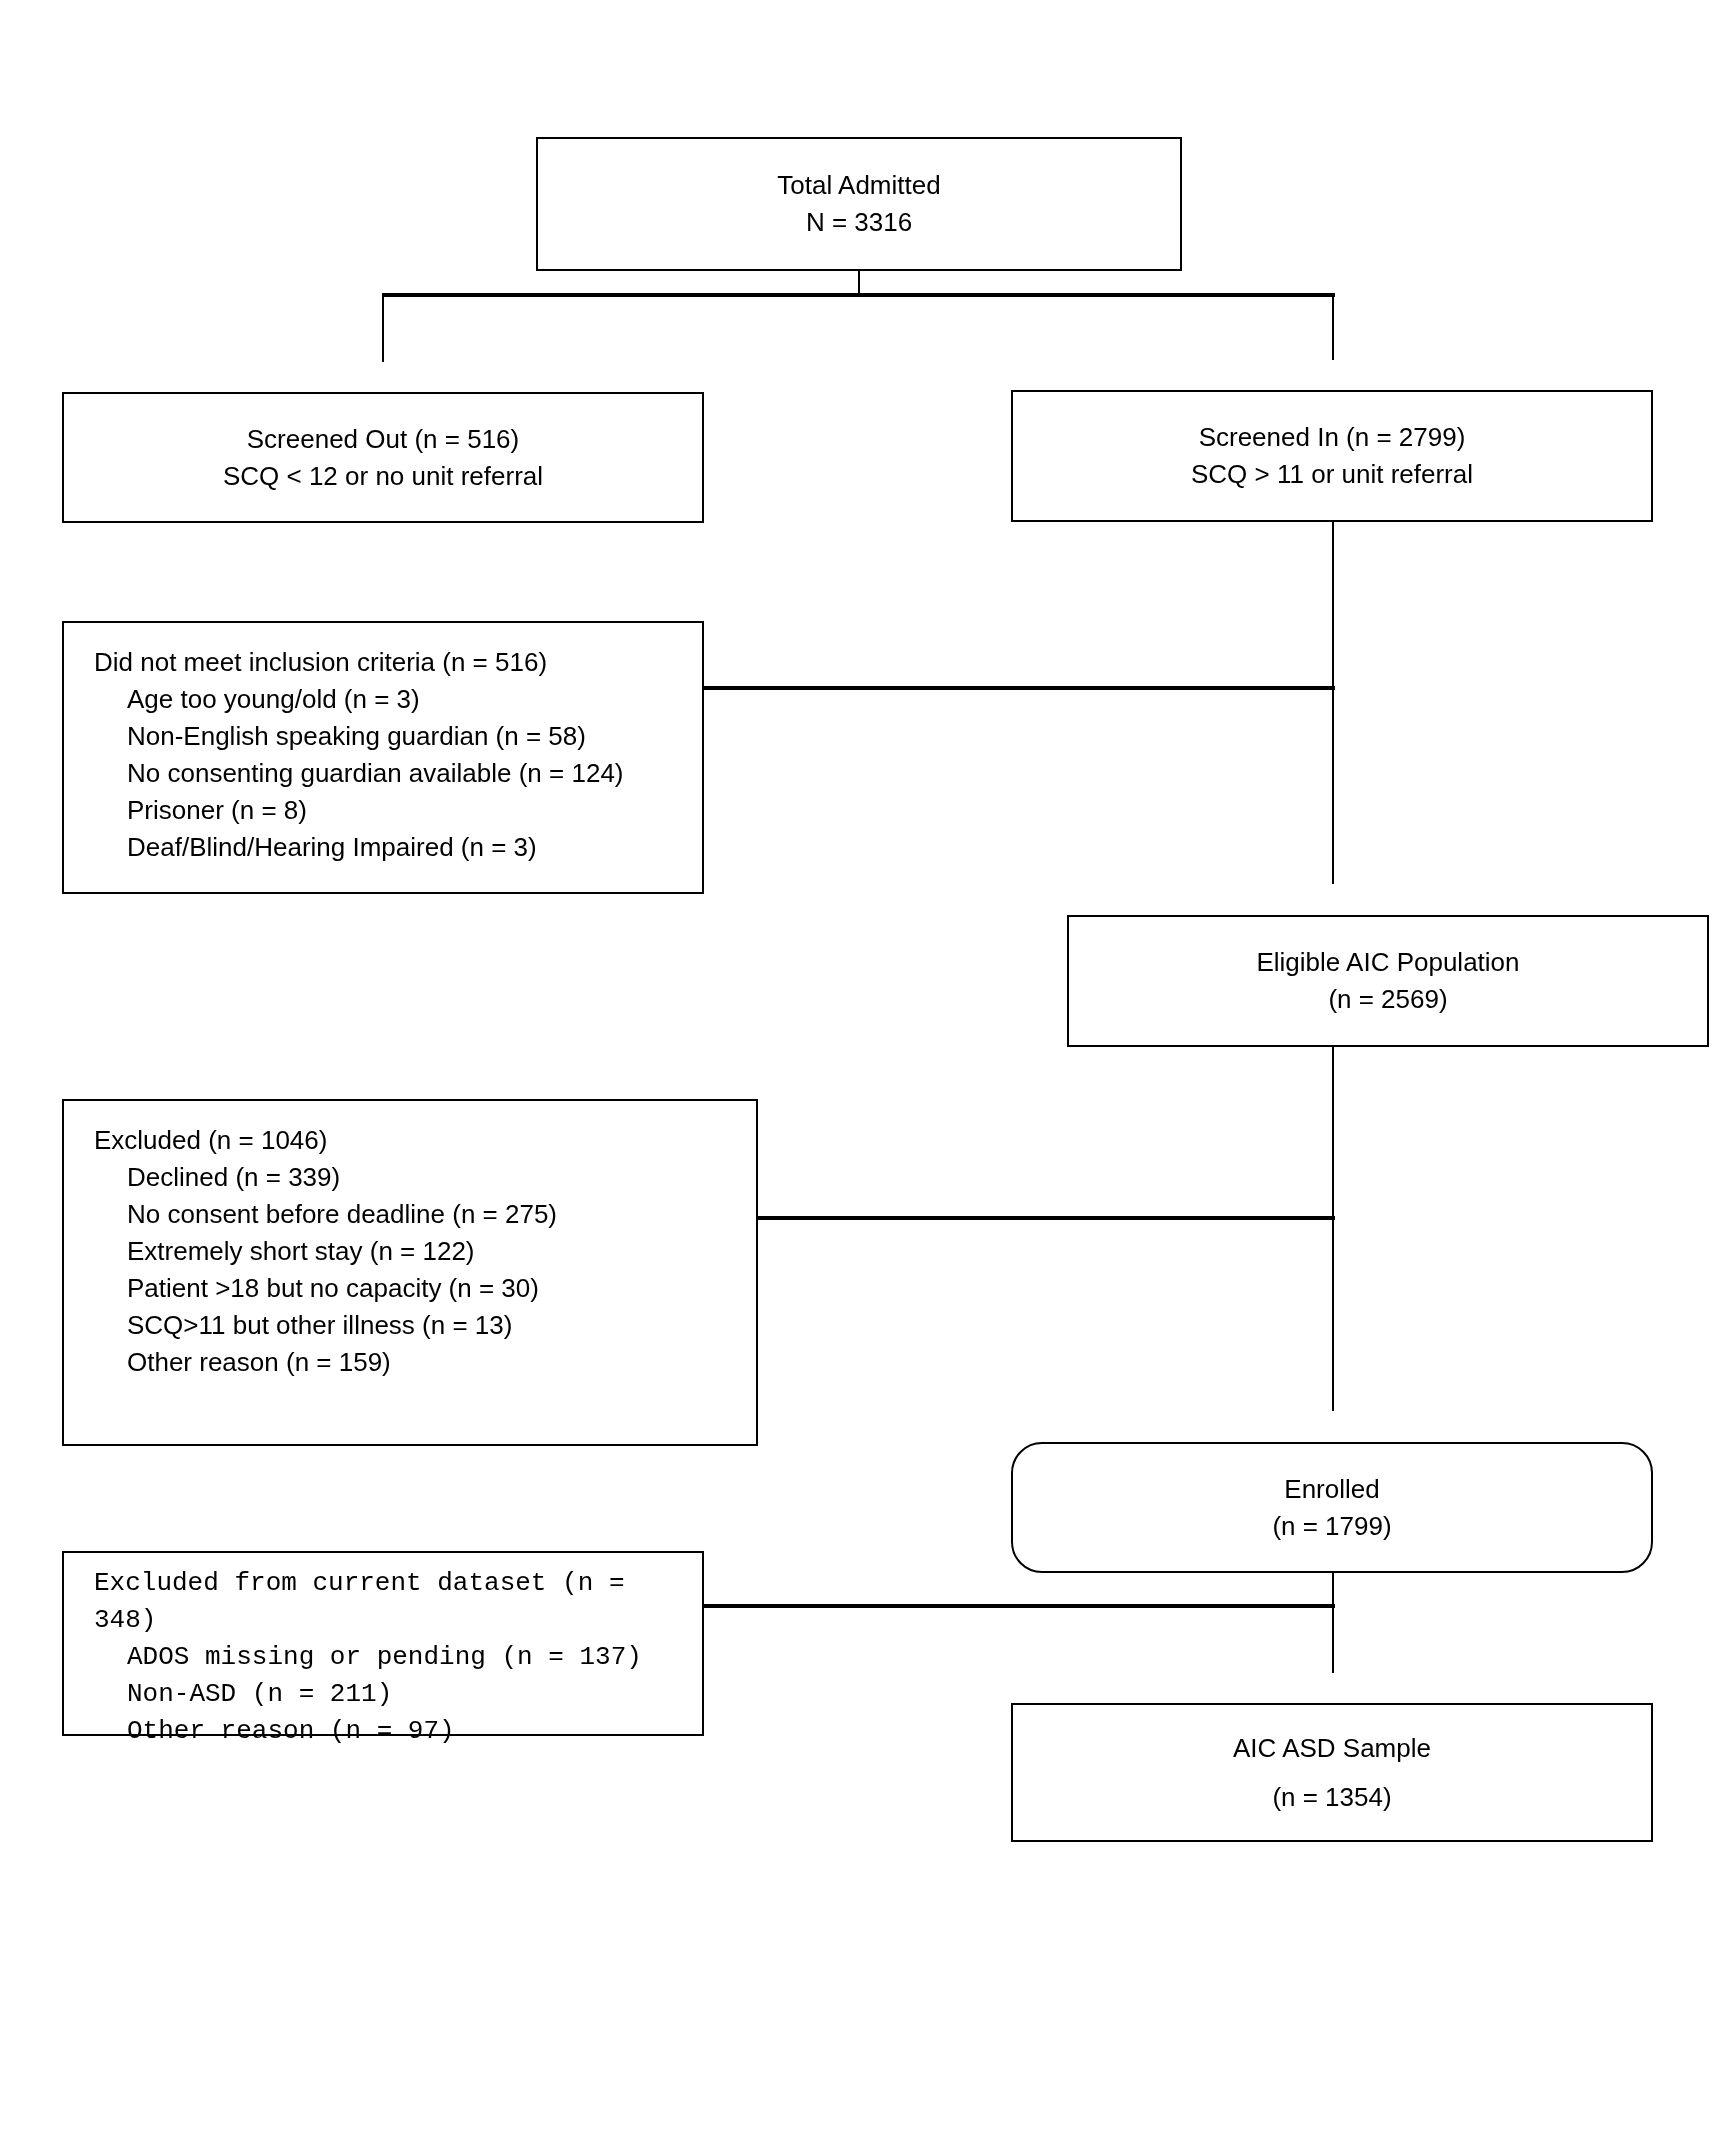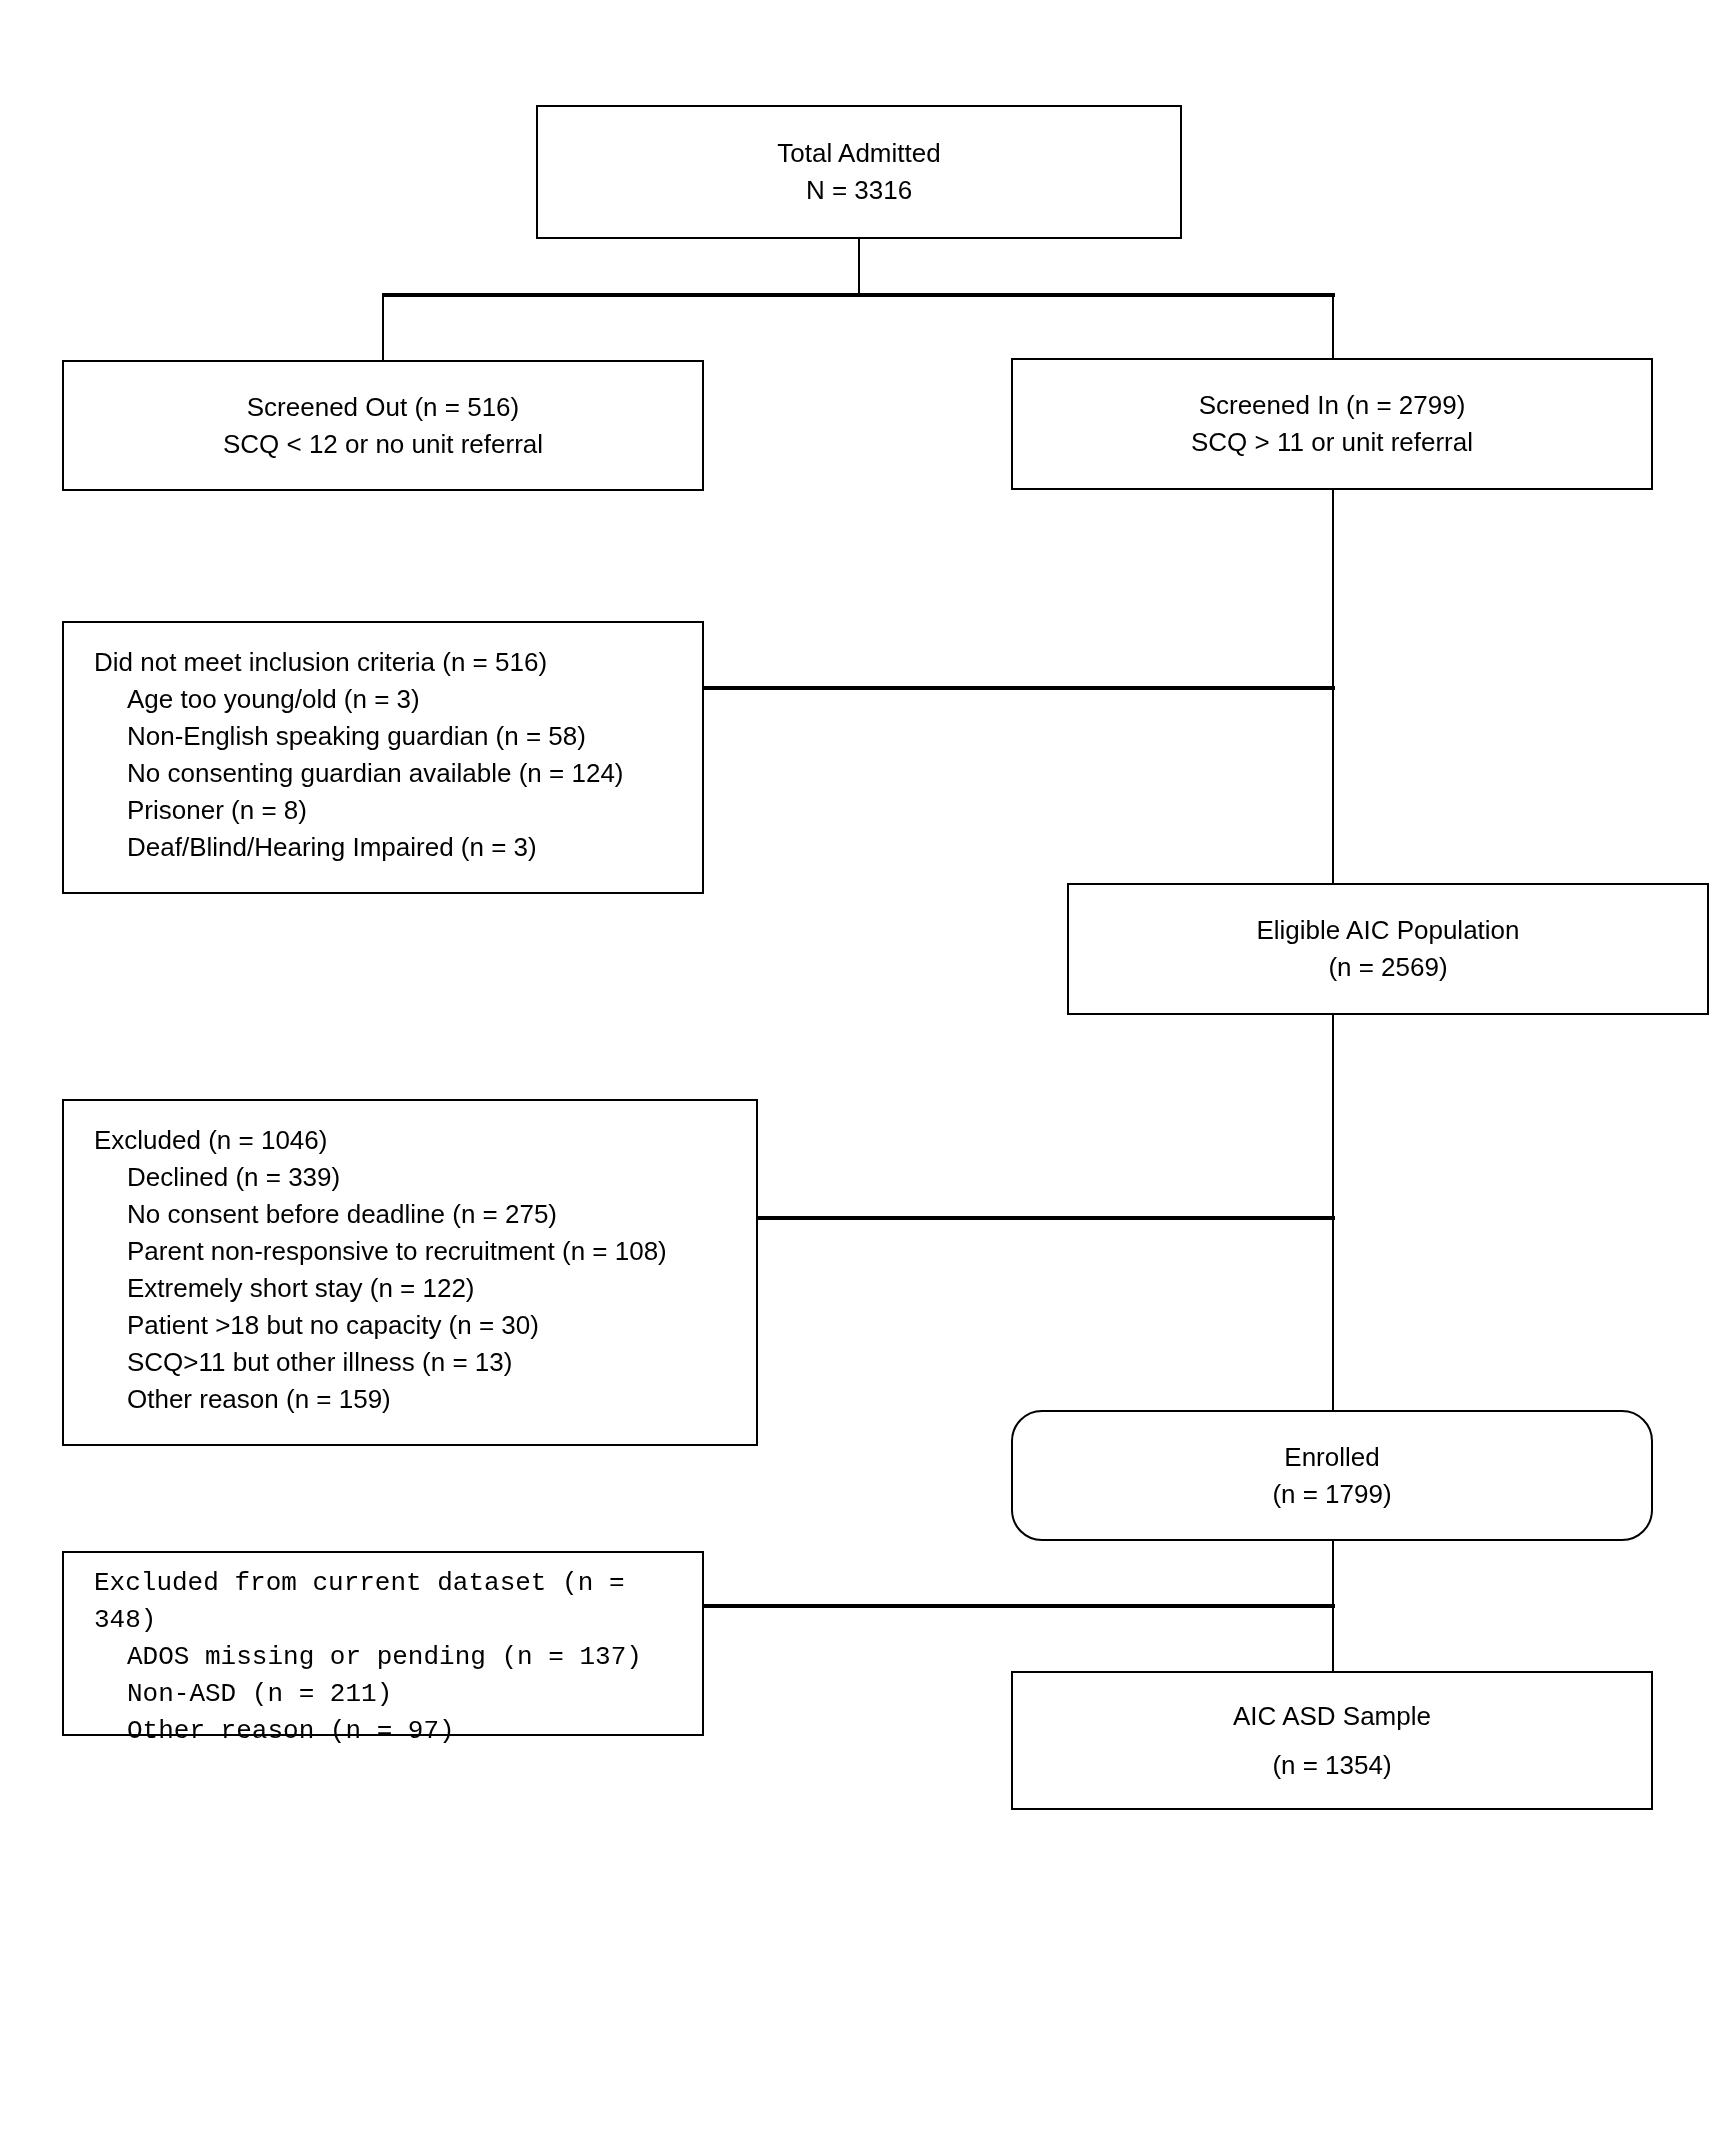--- a/index.html
+++ b/index.html
@@ -22,20 +22,21 @@
     box-sizing: border-box;
     border: 2.2px solid #000000;
     background: #ffffff;
   }
   .box.centered {
     display: flex;
     flex-direction: column;
     align-items: center;
     justify-content: center;
     text-align: center;
+    margin-top: 32px;
   }
   .box.listbox {
     padding: 21px 13.4px 0 30px;
     margin-top: 37px;
   }
   .listbox .item {
     margin-left: 33px;
   }
   .vline, .hline {
     position: absolute;
@@ -107,21 +108,20 @@
 
   <div class="box centered" id="box-eligible">
     <div>Eligible AIC Population</div>
     <div>(n = 2569)</div>
   </div>
 
   <div class="box listbox" id="box-excluded">
     <div class="title">Excluded (n = 1046)</div>
     <div class="item">Declined (n = 339)</div>
     <div class="item">No consent before deadline (n = 275)</div>
-    <div class="item">Parent non-responsive to recruitment (n = 108)</div>
     <div class="item">Extremely short stay (n = 122)</div>
     <div class="item">Patient &gt;18 but no capacity (n = 30)</div>
     <div class="item">SCQ&gt;11 but other illness (n = 13)</div>
     <div class="item">Other reason (n = 159)</div>
   </div>
 
   <div class="box centered" id="box-enrolled">
     <div>Enrolled</div>
     <div>(n = 1799)</div>
   </div>

